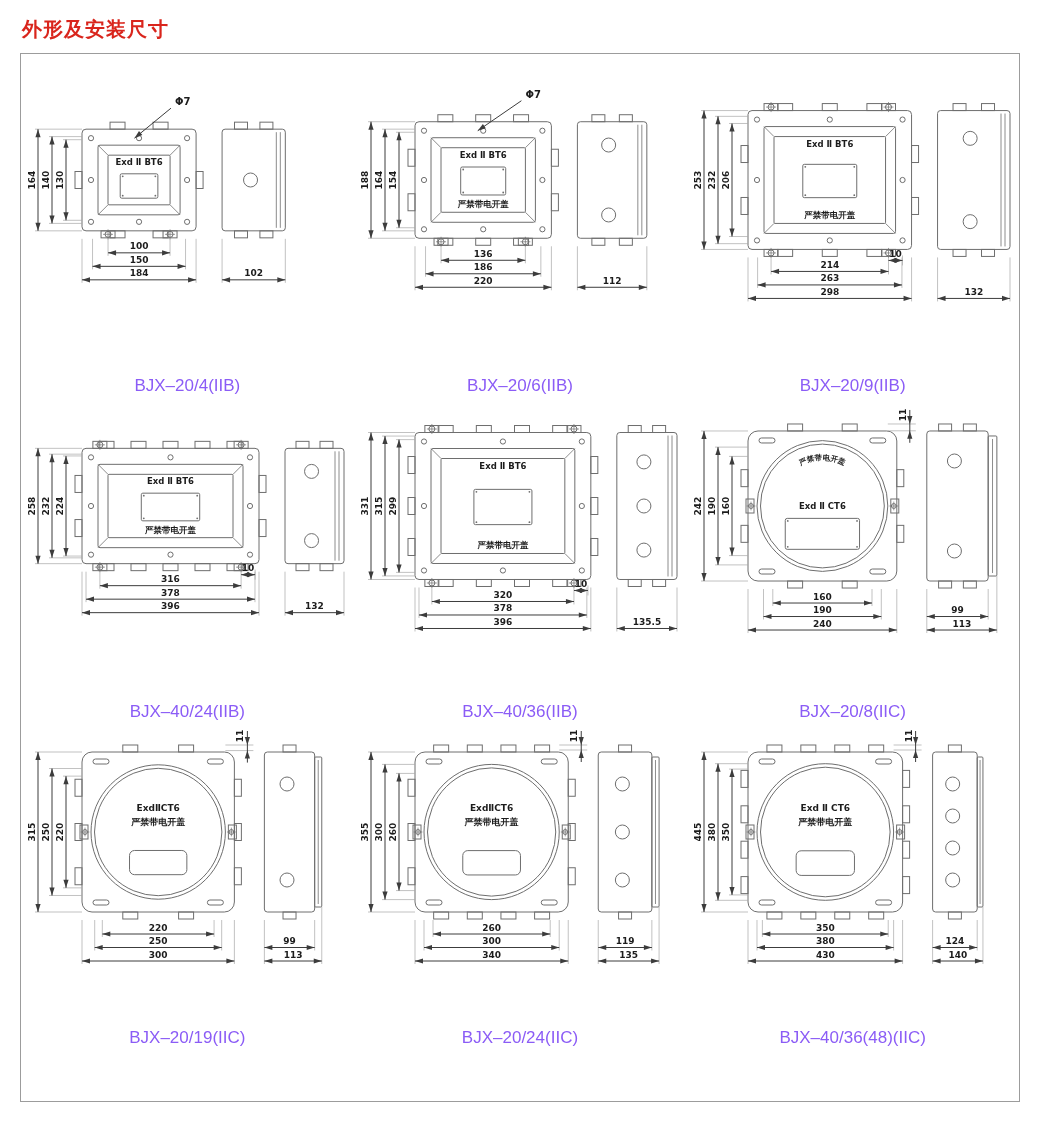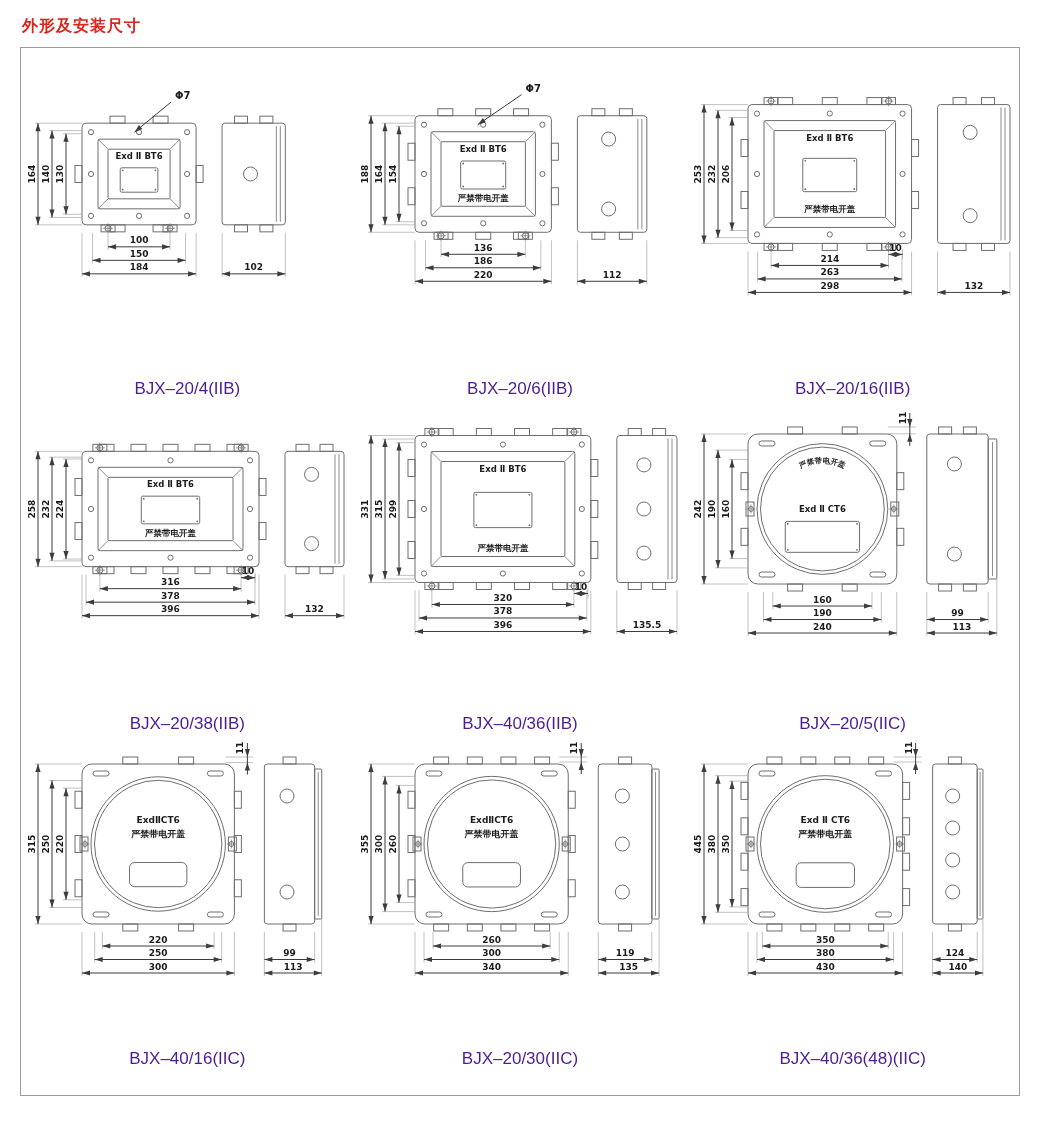--- a/index.html
+++ b/index.html
@@ -1,22 +1,22 @@
 <!DOCTYPE html>
 <html><head>
 <meta charset="utf-8">
 <style>
   html,body{margin:0;padding:0;background:#ffffff;}
   body{width:1040px;height:1141px;overflow:hidden;font-family:"Liberation Sans","DejaVu Sans",sans-serif;}
-  .title{color:#d9251c;font-size:16px;font-weight:bold;margin:16px 0 10px 22px;letter-spacing:1px;}
+  .title{color:#d9251c;font-size:20px;font-weight:bold;margin:16px 0 10px 22px;letter-spacing:1px;}
   .frame{border:1px solid #9c9c9c;background:#fff;margin:0 20px;height:1049px;box-sizing:border-box;padding-top:22px;}
   .grid{display:grid;grid-template-columns:repeat(3,1fr);justify-items:center;row-gap:6px;}
   .cell{display:flex;flex-direction:column;align-items:center;}
   .cell svg{display:block;}
-  .caption{font-size:17px;color:#4c1d95;text-align:center;margin-top:9px;font-family:"Liberation Sans","DejaVu Sans",sans-serif;}
+  .caption{font-size:17px;color:#8b5cf6;text-align:center;margin-top:0;font-family:"Liberation Sans","DejaVu Sans",sans-serif;}
   text{font-family:"DejaVu Sans","Liberation Sans",sans-serif;}
 </style>
 </head>
 <body>
 
 <div class="title">外形及安装尺寸</div>
 
 <div class="frame">
   <div class="grid" id="grid">
       <div class="cell">
@@ -311,21 +311,21 @@
           <path d="M0 0 L-8 2.6 L-8 -2.6 Z" transform="translate(200.50232558139538 184.42790697674417) rotate(180)" fill="#3c3c3c"></path>
           <path d="M0 0 L-8 2.6 L-8 -2.6 Z" transform="translate(214.50232558139538 184.42790697674417) rotate(0)" fill="#3c3c3c"></path>
           <text x="207.50232558139538" y="180.92790697674417" font-size="9" text-anchor="middle" fill="#1c1c1c" font-weight="bold">10</text>
           <line x1="249.55348837209303" y1="181.42790697674417" x2="249.55348837209303" y2="225.42790697674417" stroke="#a8a8a8" stroke-width="0.7"></line>
           <line x1="322" y1="181.42790697674417" x2="322" y2="225.42790697674417" stroke="#a8a8a8" stroke-width="0.7"></line>
           <line x1="249.55348837209303" y1="222.42790697674417" x2="322" y2="222.42790697674417" stroke="#3c3c3c" stroke-width="1"></line>
           <path d="M0 0 L-8 2.6 L-8 -2.6 Z" transform="translate(249.55348837209303 222.42790697674417) rotate(180)" fill="#3c3c3c"></path>
           <path d="M0 0 L-8 2.6 L-8 -2.6 Z" transform="translate(322 222.42790697674417) rotate(0)" fill="#3c3c3c"></path>
           <text x="285.7767441860465" y="218.92790697674417" font-size="9" text-anchor="middle" fill="#1c1c1c" font-weight="bold">132</text>
         </svg>
-        <div class="caption">BJX–20/16(IIB)</div>
+        <div class="caption">BJX–20/9(IIB)</div>
       </div>
       <div class="cell">
         <svg viewBox="0 0 330 300" width="330" height="300">
           <rect x="77" y="39.34090909090909" width="15" height="7" rx="0" fill="none" stroke="#6e6e6e" stroke-width="1"></rect>
           <rect x="77" y="161.6590909090909" width="15" height="7" rx="0" fill="none" stroke="#6e6e6e" stroke-width="1"></rect>
           <rect x="109" y="39.34090909090909" width="15" height="7" rx="0" fill="none" stroke="#6e6e6e" stroke-width="1"></rect>
           <rect x="109" y="161.6590909090909" width="15" height="7" rx="0" fill="none" stroke="#6e6e6e" stroke-width="1"></rect>
           <rect x="141" y="39.34090909090909" width="15" height="7" rx="0" fill="none" stroke="#6e6e6e" stroke-width="1"></rect>
           <rect x="141" y="161.6590909090909" width="15" height="7" rx="0" fill="none" stroke="#6e6e6e" stroke-width="1"></rect>
           <rect x="173" y="39.34090909090909" width="15" height="7" rx="0" fill="none" stroke="#6e6e6e" stroke-width="1"></rect>
@@ -424,21 +424,21 @@
           <path d="M0 0 L-8 2.6 L-8 -2.6 Z" transform="translate(219.12121212121212 172.6590909090909) rotate(180)" fill="#3c3c3c"></path>
           <path d="M0 0 L-8 2.6 L-8 -2.6 Z" transform="translate(233.12121212121212 172.6590909090909) rotate(0)" fill="#3c3c3c"></path>
           <text x="226.12121212121212" y="169.1590909090909" font-size="9" text-anchor="middle" fill="#1c1c1c" font-weight="bold">10</text>
           <line x1="263" y1="169.6590909090909" x2="263" y2="213.6590909090909" stroke="#a8a8a8" stroke-width="0.7"></line>
           <line x1="322" y1="169.6590909090909" x2="322" y2="213.6590909090909" stroke="#a8a8a8" stroke-width="0.7"></line>
           <line x1="263" y1="210.6590909090909" x2="322" y2="210.6590909090909" stroke="#3c3c3c" stroke-width="1"></line>
           <path d="M0 0 L-8 2.6 L-8 -2.6 Z" transform="translate(263 210.6590909090909) rotate(180)" fill="#3c3c3c"></path>
           <path d="M0 0 L-8 2.6 L-8 -2.6 Z" transform="translate(322 210.6590909090909) rotate(0)" fill="#3c3c3c"></path>
           <text x="292.5" y="207.1590909090909" font-size="9" text-anchor="middle" fill="#1c1c1c" font-weight="bold">132</text>
         </svg>
-        <div class="caption">BJX–20/38(IIB)</div>
+        <div class="caption">BJX–40/24(IIB)</div>
       </div>
       <div class="cell">
         <svg viewBox="0 0 330 300" width="330" height="300">
           <rect x="83.16688617121355" y="23.513640639698963" width="15" height="7" rx="0" fill="none" stroke="#6e6e6e" stroke-width="1"></rect>
           <rect x="83.16688617121355" y="177.48635936030104" width="15" height="7" rx="0" fill="none" stroke="#6e6e6e" stroke-width="1"></rect>
           <rect x="121.33377234242708" y="23.513640639698963" width="15" height="7" rx="0" fill="none" stroke="#6e6e6e" stroke-width="1"></rect>
           <rect x="121.33377234242708" y="177.48635936030104" width="15" height="7" rx="0" fill="none" stroke="#6e6e6e" stroke-width="1"></rect>
           <rect x="159.50065851364062" y="23.513640639698963" width="15" height="7" rx="0" fill="none" stroke="#6e6e6e" stroke-width="1"></rect>
           <rect x="159.50065851364062" y="177.48635936030104" width="15" height="7" rx="0" fill="none" stroke="#6e6e6e" stroke-width="1"></rect>
           <rect x="197.66754468485416" y="23.513640639698963" width="15" height="7" rx="0" fill="none" stroke="#6e6e6e" stroke-width="1"></rect>
@@ -636,21 +636,21 @@
           <line x1="308.86" y1="174.01999999999998" x2="308.86" y2="231.01999999999998" stroke="#a8a8a8" stroke-width="0.7"></line>
           <line x1="238.8" y1="214.51999999999998" x2="300.18" y2="214.51999999999998" stroke="#3c3c3c" stroke-width="1"></line>
           <path d="M0 0 L-8 2.6 L-8 -2.6 Z" transform="translate(238.8 214.51999999999998) rotate(180)" fill="#3c3c3c"></path>
           <path d="M0 0 L-8 2.6 L-8 -2.6 Z" transform="translate(300.18 214.51999999999998) rotate(0)" fill="#3c3c3c"></path>
           <text x="269.49" y="211.01999999999998" font-size="9" text-anchor="middle" fill="#1c1c1c" font-weight="bold">99</text>
           <line x1="238.8" y1="228.01999999999998" x2="308.86" y2="228.01999999999998" stroke="#3c3c3c" stroke-width="1"></line>
           <path d="M0 0 L-8 2.6 L-8 -2.6 Z" transform="translate(238.8 228.01999999999998) rotate(180)" fill="#3c3c3c"></path>
           <path d="M0 0 L-8 2.6 L-8 -2.6 Z" transform="translate(308.86 228.01999999999998) rotate(0)" fill="#3c3c3c"></path>
           <text x="273.83000000000004" y="224.51999999999998" font-size="9" text-anchor="middle" fill="#1c1c1c" font-weight="bold">113</text>
         </svg>
-        <div class="caption">BJX–20/5(IIC)</div>
+        <div class="caption">BJX–20/8(IIC)</div>
       </div>
       <div class="cell">
         <svg viewBox="0 0 330 300" width="330" height="300">
           <rect x="100.79365079365078" y="17" width="15" height="7" rx="0" fill="none" stroke="#6e6e6e" stroke-width="1"></rect>
           <rect x="100.79365079365078" y="184" width="15" height="7" rx="0" fill="none" stroke="#6e6e6e" stroke-width="1"></rect>
           <rect x="156.58730158730157" y="17" width="15" height="7" rx="0" fill="none" stroke="#6e6e6e" stroke-width="1"></rect>
           <rect x="156.58730158730157" y="184" width="15" height="7" rx="0" fill="none" stroke="#6e6e6e" stroke-width="1"></rect>
           <rect x="53" y="51.25" width="7" height="17" rx="0" fill="none" stroke="#6e6e6e" stroke-width="1"></rect>
           <rect x="212.38095238095238" y="51.25" width="7" height="17" rx="0" fill="none" stroke="#6e6e6e" stroke-width="1"></rect>
           <rect x="53" y="95.5" width="7" height="17" rx="0" fill="none" stroke="#6e6e6e" stroke-width="1"></rect>
@@ -729,21 +729,21 @@
           <line x1="299.77777777777777" y1="179" x2="299.77777777777777" y2="236" stroke="#a8a8a8" stroke-width="0.7"></line>
           <line x1="242.38095238095238" y1="219.5" x2="292.6666666666667" y2="219.5" stroke="#3c3c3c" stroke-width="1"></line>
           <path d="M0 0 L-8 2.6 L-8 -2.6 Z" transform="translate(242.38095238095238 219.5) rotate(180)" fill="#3c3c3c"></path>
           <path d="M0 0 L-8 2.6 L-8 -2.6 Z" transform="translate(292.6666666666667 219.5) rotate(0)" fill="#3c3c3c"></path>
           <text x="267.5238095238095" y="216" font-size="9" text-anchor="middle" fill="#1c1c1c" font-weight="bold">99</text>
           <line x1="242.38095238095238" y1="233" x2="299.77777777777777" y2="233" stroke="#3c3c3c" stroke-width="1"></line>
           <path d="M0 0 L-8 2.6 L-8 -2.6 Z" transform="translate(242.38095238095238 233) rotate(180)" fill="#3c3c3c"></path>
           <path d="M0 0 L-8 2.6 L-8 -2.6 Z" transform="translate(299.77777777777777 233) rotate(0)" fill="#3c3c3c"></path>
           <text x="271.07936507936506" y="229.5" font-size="9" text-anchor="middle" fill="#1c1c1c" font-weight="bold">113</text>
         </svg>
-        <div class="caption">BJX–40/16(IIC)</div>
+        <div class="caption">BJX–20/19(IIC)</div>
       </div>
       <div class="cell">
         <svg viewBox="0 0 330 300" width="330" height="300">
           <rect x="78.64788732394366" y="17" width="15" height="7" rx="0" fill="none" stroke="#6e6e6e" stroke-width="1"></rect>
           <rect x="78.64788732394366" y="184" width="15" height="7" rx="0" fill="none" stroke="#6e6e6e" stroke-width="1"></rect>
           <rect x="112.29577464788733" y="17" width="15" height="7" rx="0" fill="none" stroke="#6e6e6e" stroke-width="1"></rect>
           <rect x="112.29577464788733" y="184" width="15" height="7" rx="0" fill="none" stroke="#6e6e6e" stroke-width="1"></rect>
           <rect x="145.94366197183098" y="17" width="15" height="7" rx="0" fill="none" stroke="#6e6e6e" stroke-width="1"></rect>
           <rect x="145.94366197183098" y="184" width="15" height="7" rx="0" fill="none" stroke="#6e6e6e" stroke-width="1"></rect>
           <rect x="179.59154929577466" y="17" width="15" height="7" rx="0" fill="none" stroke="#6e6e6e" stroke-width="1"></rect>
@@ -827,21 +827,21 @@
           <line x1="304.0845070422535" y1="179" x2="304.0845070422535" y2="236" stroke="#a8a8a8" stroke-width="0.7"></line>
           <line x1="243.2394366197183" y1="219.5" x2="296.8732394366197" y2="219.5" stroke="#3c3c3c" stroke-width="1"></line>
           <path d="M0 0 L-8 2.6 L-8 -2.6 Z" transform="translate(243.2394366197183 219.5) rotate(180)" fill="#3c3c3c"></path>
           <path d="M0 0 L-8 2.6 L-8 -2.6 Z" transform="translate(296.8732394366197 219.5) rotate(0)" fill="#3c3c3c"></path>
           <text x="270.056338028169" y="216" font-size="9" text-anchor="middle" fill="#1c1c1c" font-weight="bold">119</text>
           <line x1="243.2394366197183" y1="233" x2="304.0845070422535" y2="233" stroke="#3c3c3c" stroke-width="1"></line>
           <path d="M0 0 L-8 2.6 L-8 -2.6 Z" transform="translate(243.2394366197183 233) rotate(180)" fill="#3c3c3c"></path>
           <path d="M0 0 L-8 2.6 L-8 -2.6 Z" transform="translate(304.0845070422535 233) rotate(0)" fill="#3c3c3c"></path>
           <text x="273.6619718309859" y="229.5" font-size="9" text-anchor="middle" fill="#1c1c1c" font-weight="bold">135</text>
         </svg>
-        <div class="caption">BJX–20/30(IIC)</div>
+        <div class="caption">BJX–20/24(IIC)</div>
       </div>
       <div class="cell">
         <svg viewBox="0 0 330 300" width="330" height="300">
           <rect x="78.92134831460675" y="17" width="15" height="7" rx="0" fill="none" stroke="#6e6e6e" stroke-width="1"></rect>
           <rect x="78.92134831460675" y="184" width="15" height="7" rx="0" fill="none" stroke="#6e6e6e" stroke-width="1"></rect>
           <rect x="112.84269662921348" y="17" width="15" height="7" rx="0" fill="none" stroke="#6e6e6e" stroke-width="1"></rect>
           <rect x="112.84269662921348" y="184" width="15" height="7" rx="0" fill="none" stroke="#6e6e6e" stroke-width="1"></rect>
           <rect x="146.7640449438202" y="17" width="15" height="7" rx="0" fill="none" stroke="#6e6e6e" stroke-width="1"></rect>
           <rect x="146.7640449438202" y="184" width="15" height="7" rx="0" fill="none" stroke="#6e6e6e" stroke-width="1"></rect>
           <rect x="180.68539325842696" y="17" width="15" height="7" rx="0" fill="none" stroke="#6e6e6e" stroke-width="1"></rect>

